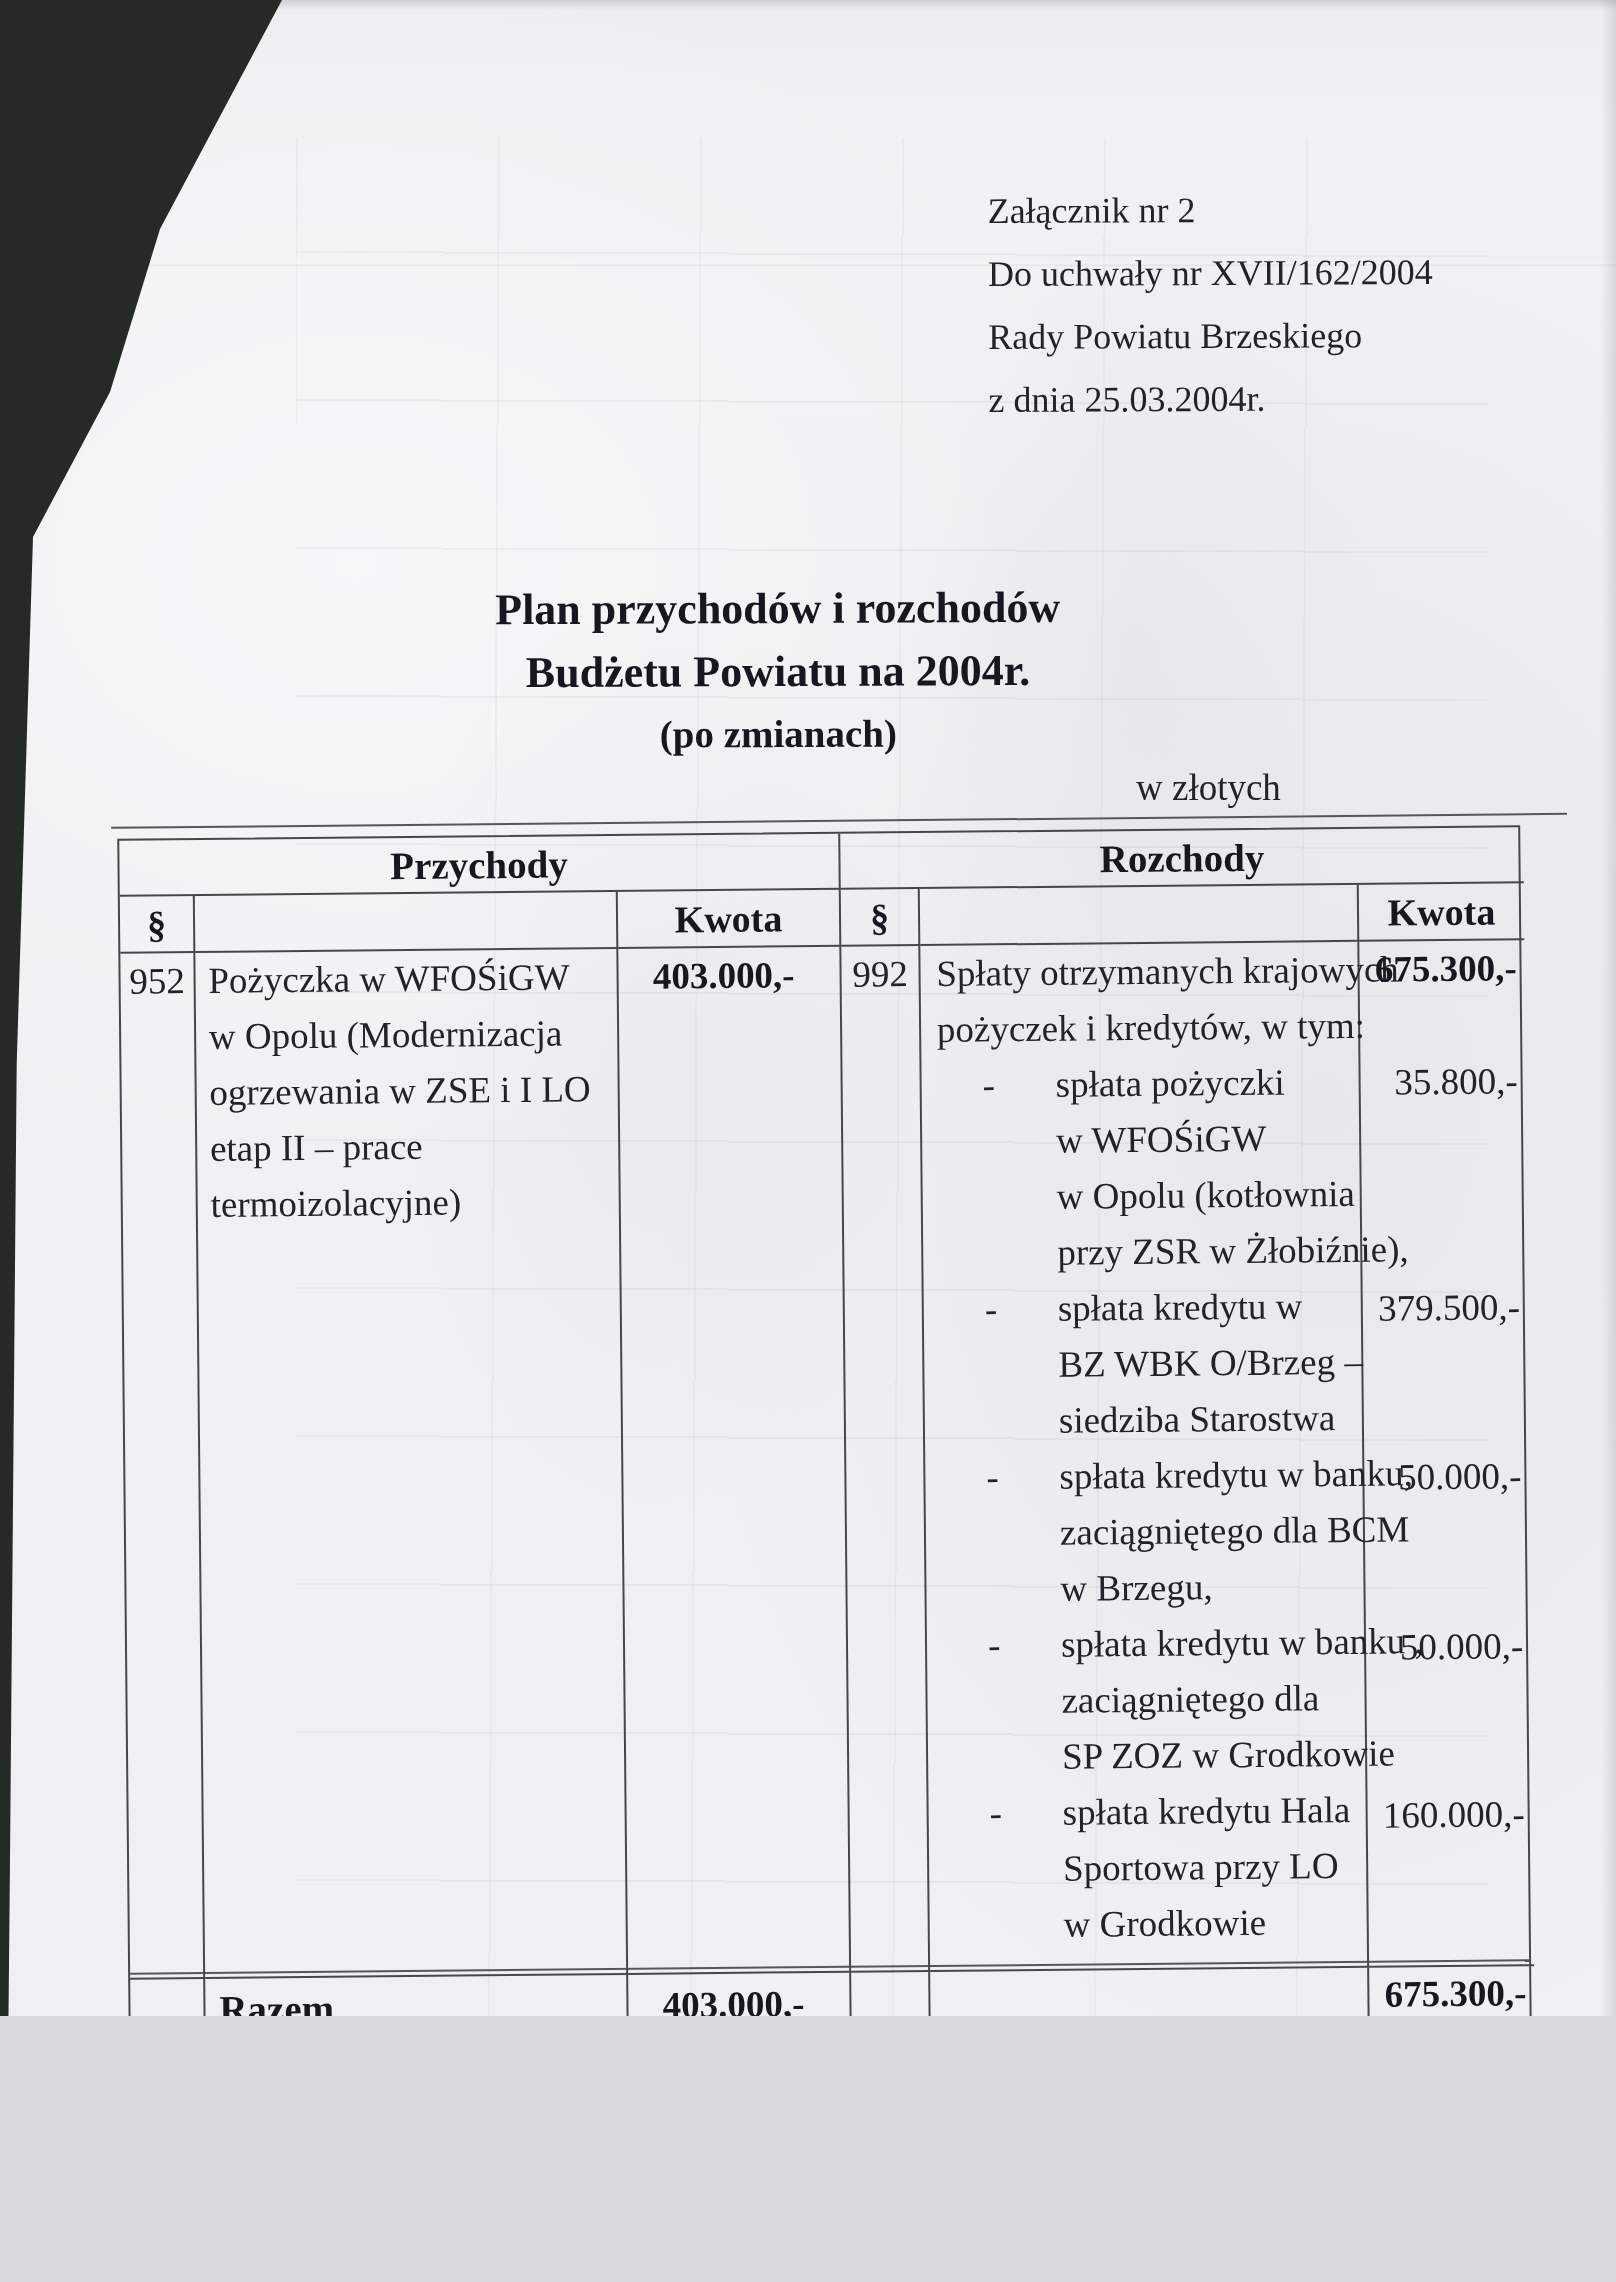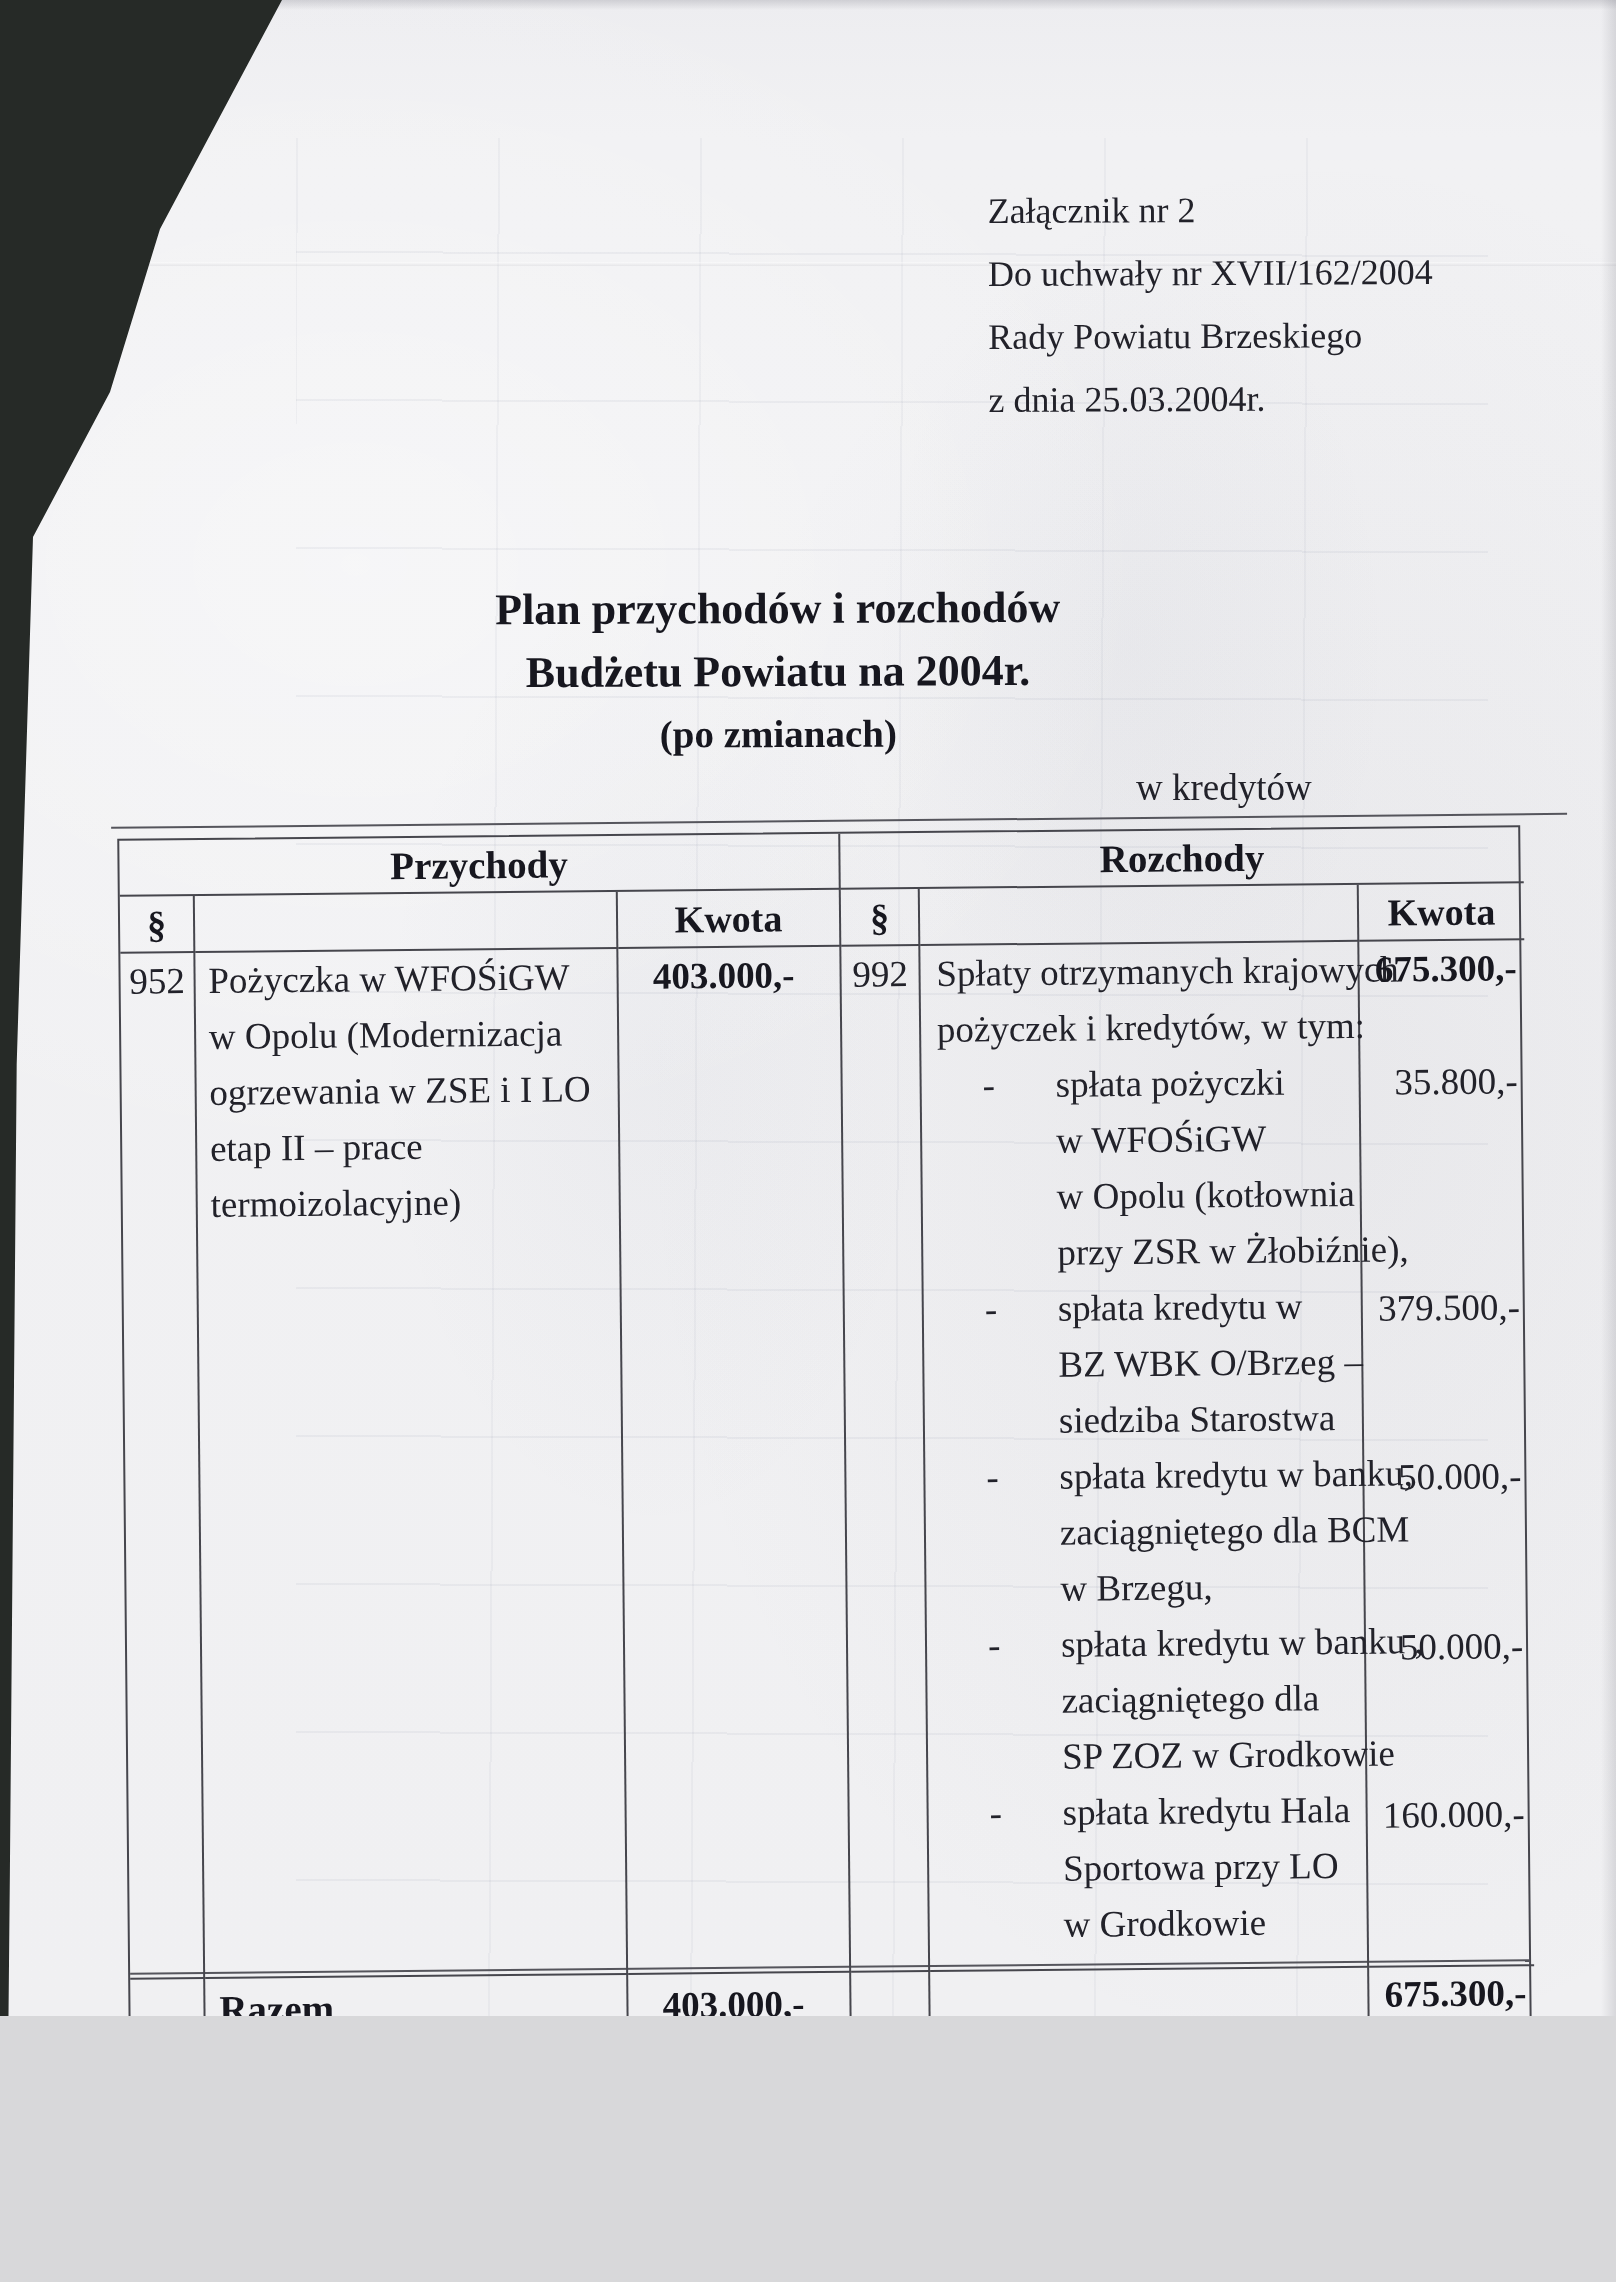--- a/index.html
+++ b/index.html
@@ -93,21 +93,21 @@
     <div>Rady Powiatu Brzeskiego</div>
     <div>z dnia 25.03.2004r.</div>
   </div>
 
   <div class="title-block">
     <div class="title-l1">Plan przychodów i rozchodów</div>
     <div class="title-l2">Budżetu Powiatu na 2004r.</div>
     <div class="title-l3">(po zmianach)</div>
   </div>
 
-  <div class="unit-note">w kredytów</div>
+  <div class="unit-note">w złotych</div>
 
   <div class="table-wrap">
     <div class="hl hl-top"></div>
     <div class="hl hl-razem"></div>
     <div class="hl hl-bottom"></div>
 
     <div class="budget-grid">
 
       <div class="cell gh br bb" style="grid-column:1/4">Przychody</div>
       <div class="cell gh bb" style="grid-column:4/7">Rozchody</div>

